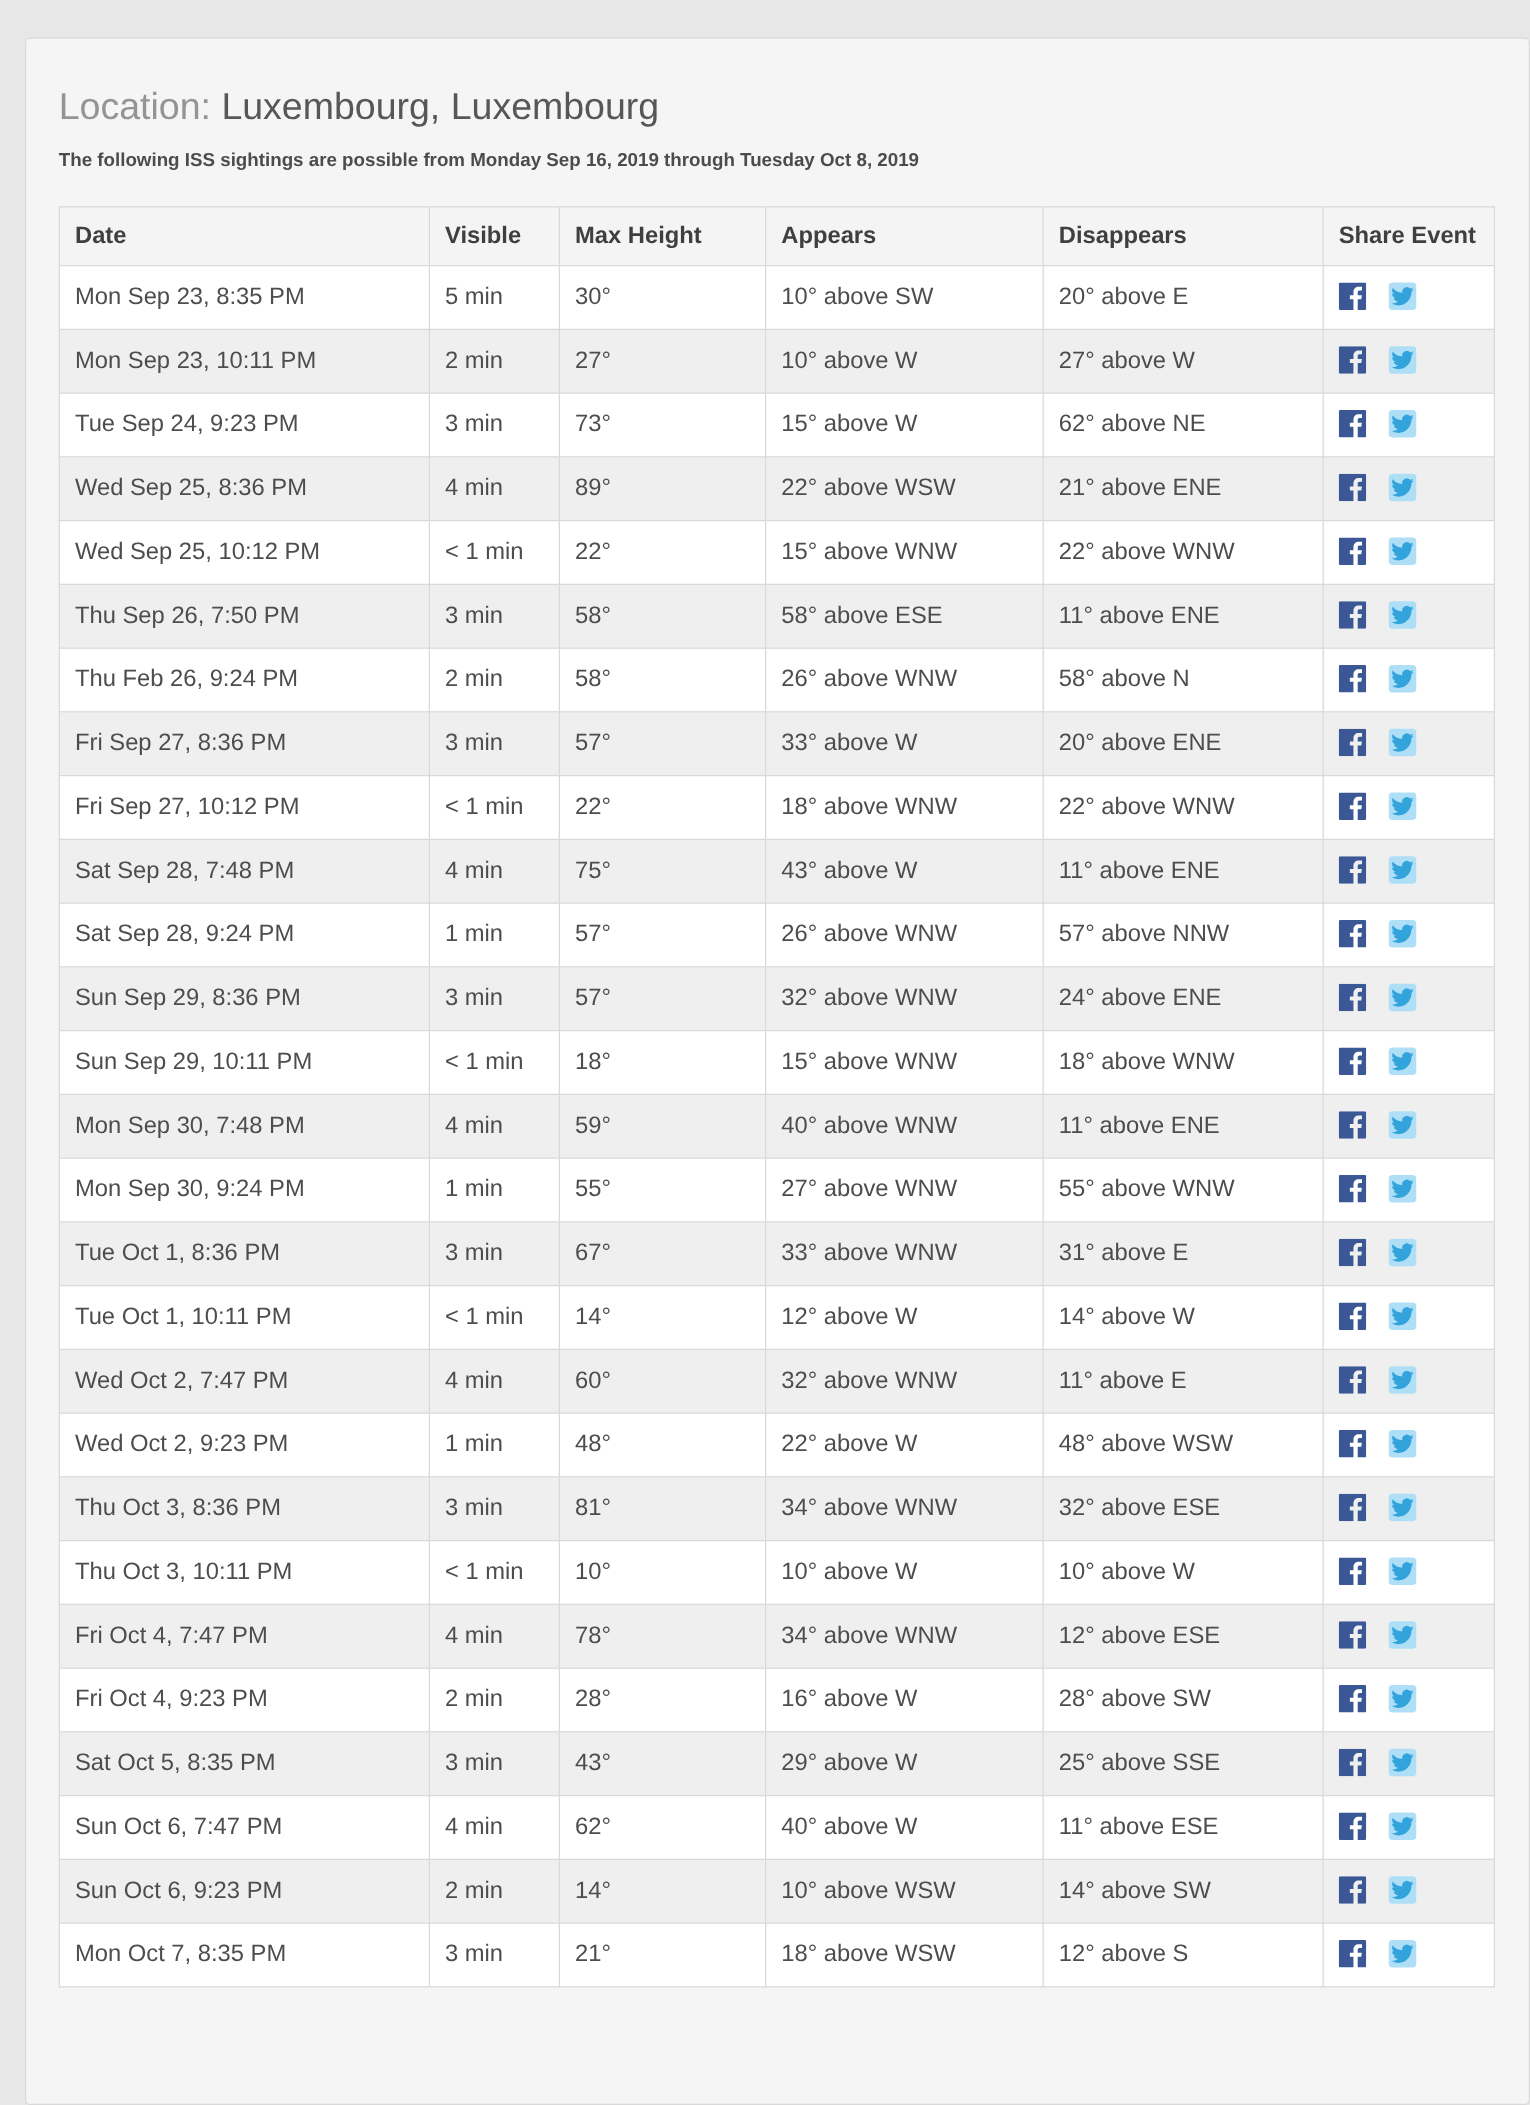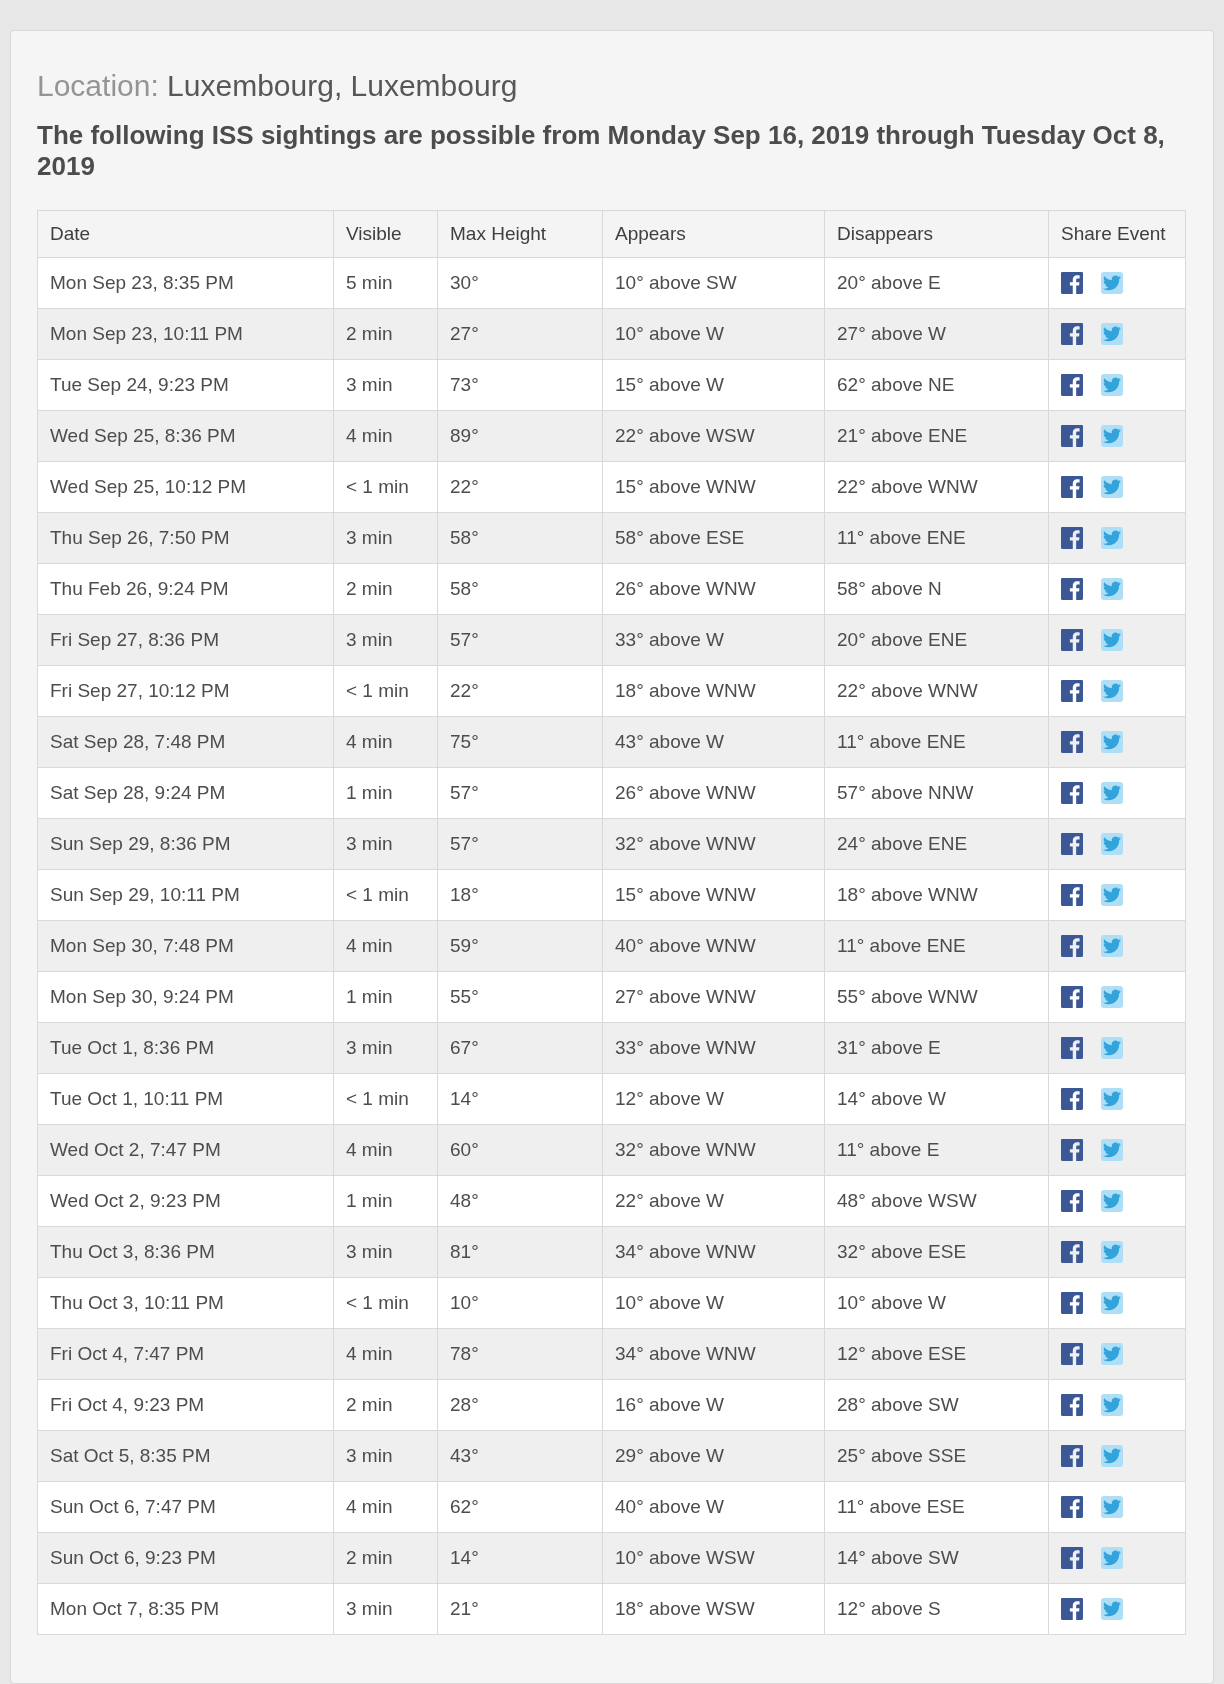--- a/index.html
+++ b/index.html
@@ -5,59 +5,59 @@
   * { box-sizing: border-box; }
   html, body {
     margin: 0; padding: 0;
     width: 1224px; height: 1684px;
     background: var(--page-bg, #e7e7e7);
     font-family: "Liberation Sans", sans-serif;
     overflow: hidden;
   }
   .card {
     position: absolute;
-    left: 10px; top: 30px;
+    left: 20px; top: 30px;
     width: 1204px; height: 1654px;
     background: var(--card-bg, #f5f5f5);
     border: 1px solid var(--border, #d9d9d9);
     border-radius: 4px;
     padding: 28px 26px;
   }
   .title {
     margin: 10px 0 0 0;
     font-size: 30px;
     font-weight: 300;
     line-height: 1.15;
   }
   .title .loc-label { color: var(--title-label, #949494); }
   .title .loc-value { color: var(--title-value, #575757); }
   .subtitle {
     margin: 16px 0 0 0;
-    font-size: 26px;
+    font-size: 15px;
     font-weight: 600;
     color: var(--subtitle-text, #4c4c4c);
   }
   table.sightings {
     margin-top: 28px;
     border-collapse: collapse;
     table-layout: fixed;
     width: 1148px;
   }
   .sightings th, .sightings td {
     border: 1px solid var(--border, #d9d9d9);
     text-align: left;
     vertical-align: middle;
     padding: 0 4px 0 12px;
     font-size: 19px;
     overflow: hidden;
     white-space: nowrap;
   }
   .sightings th {
     height: 47px;
-    font-weight: 400;
+    font-weight: 700;
     color: var(--heading-text, #3f3f3f);
     background: var(--header-bg, #f4f4f4);
   }
   .sightings td {
     height: 51px;
     font-weight: 400;
     color: var(--text, #4d4d4d);
     background: #ffffff;
   }
   .sightings tbody tr:nth-child(even) td { background: var(--row-stripe, #efefef); }

